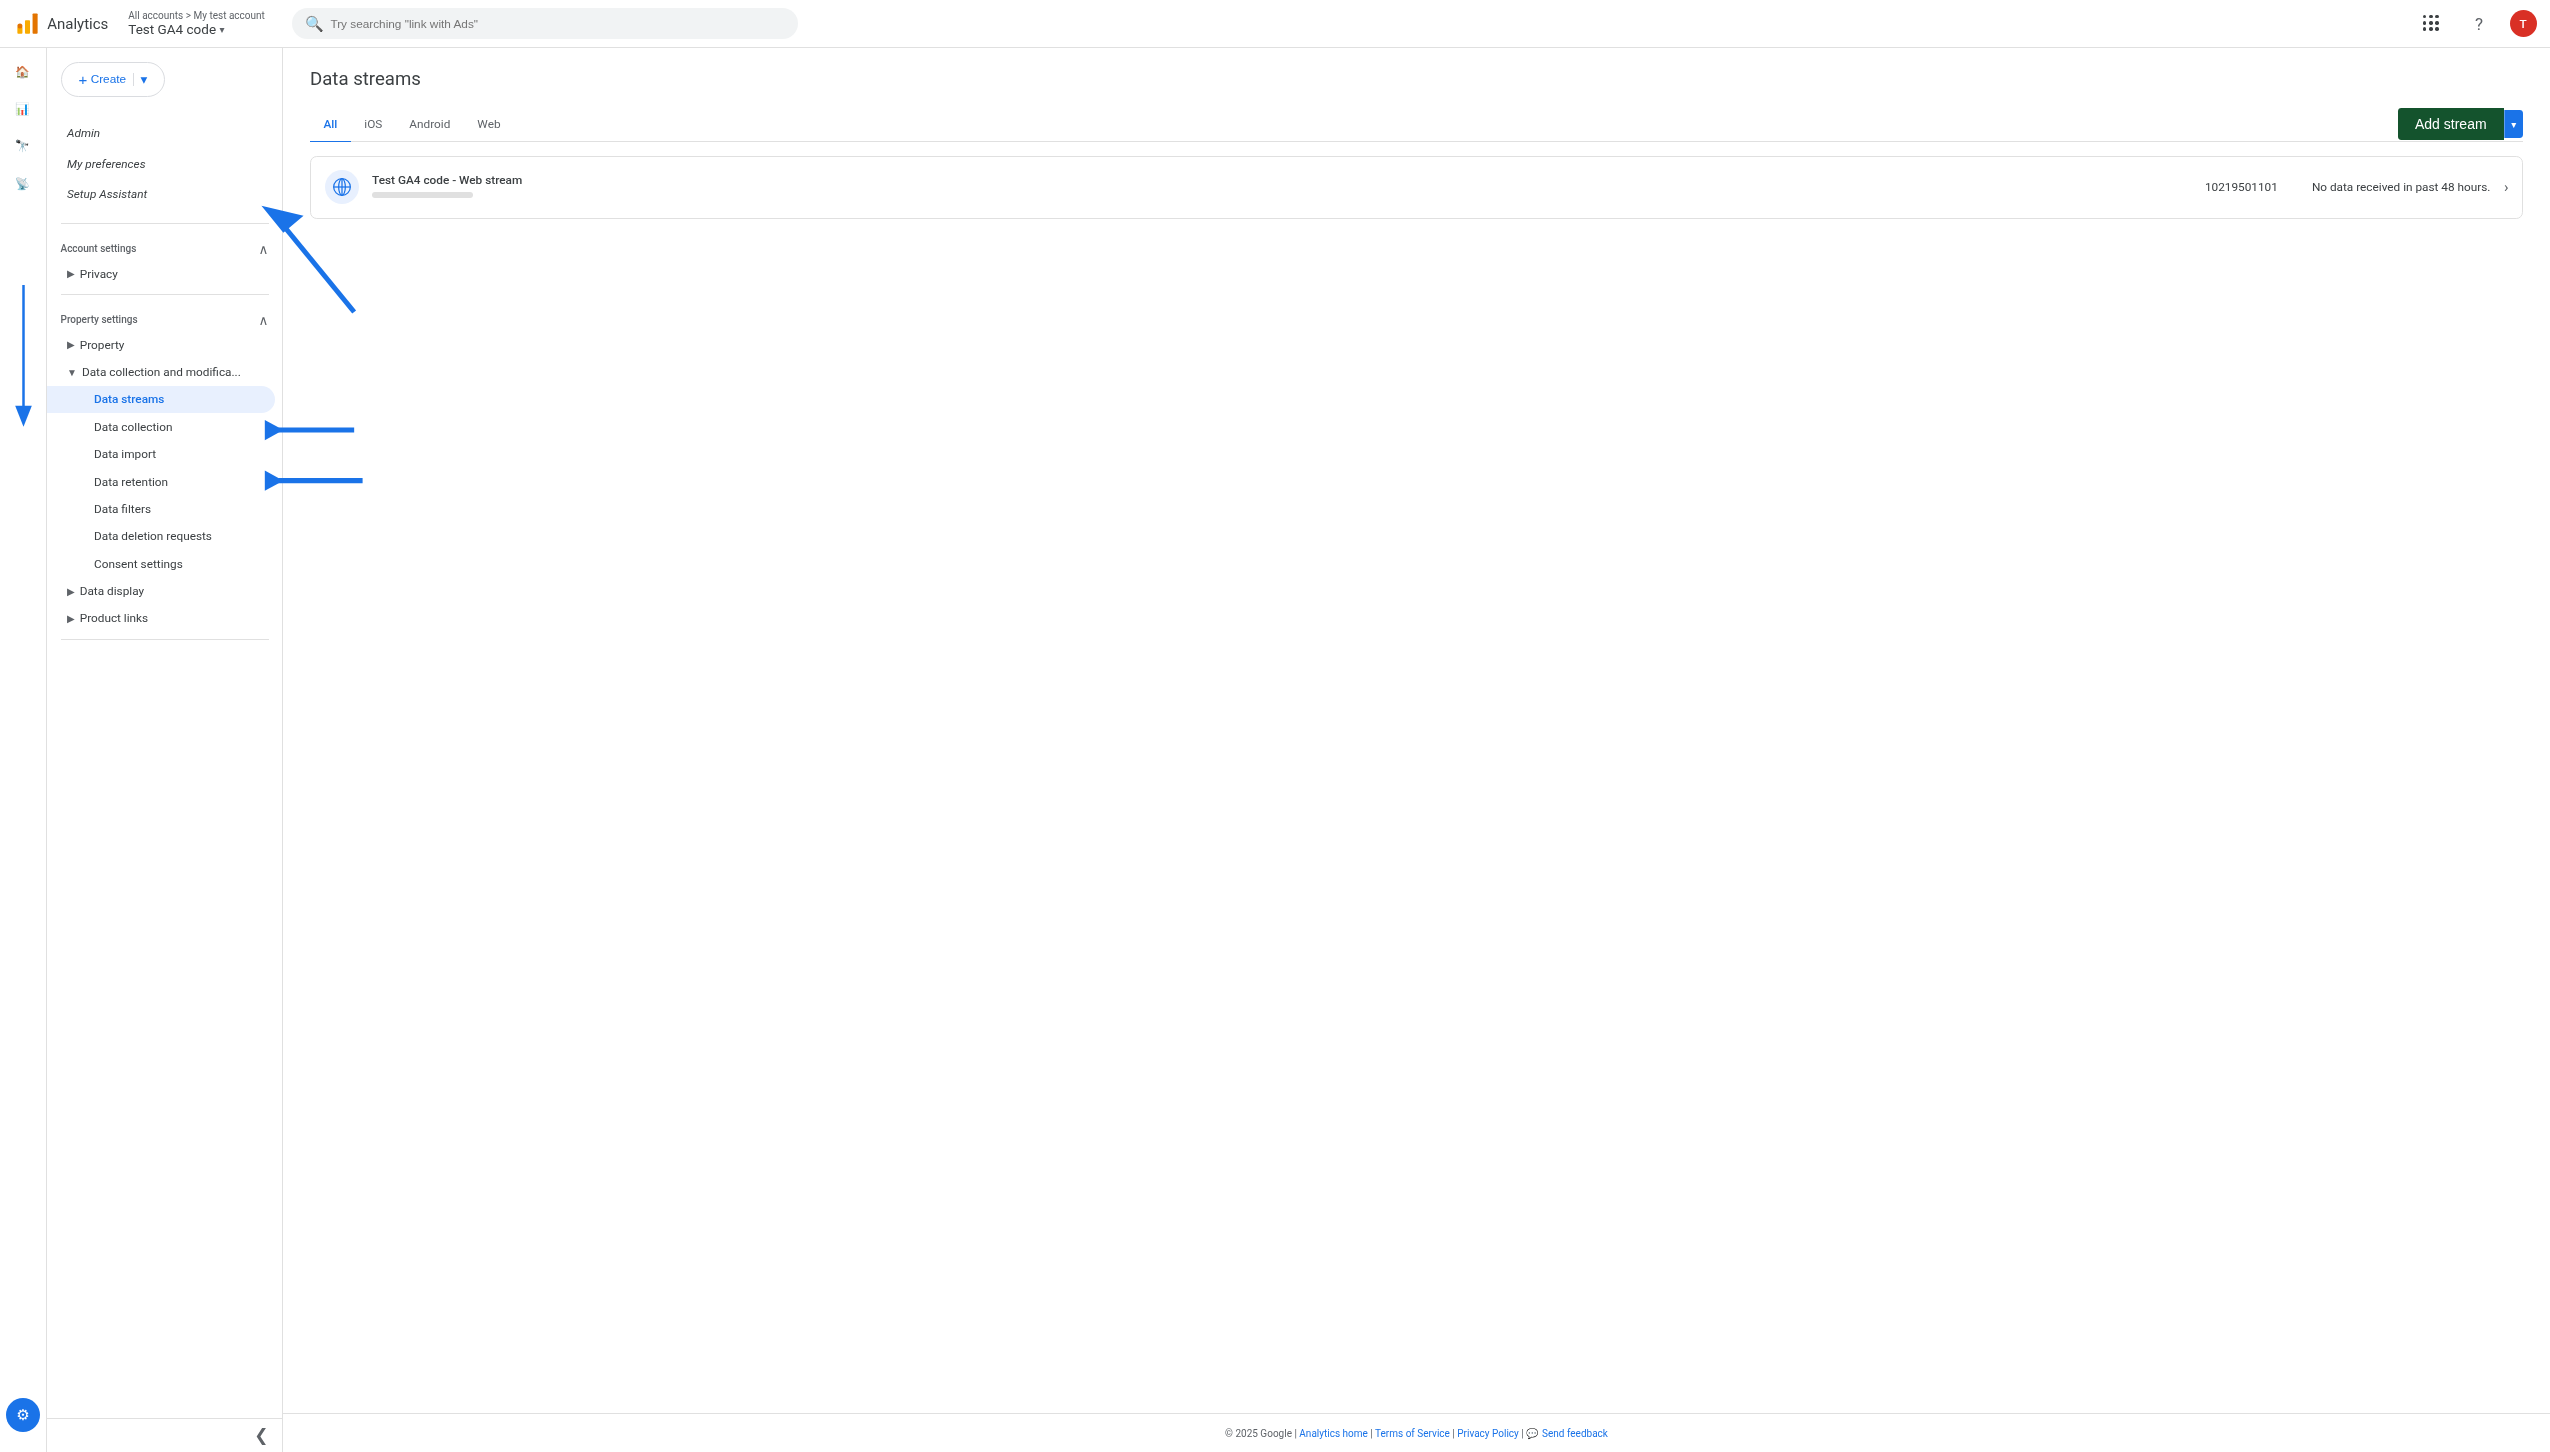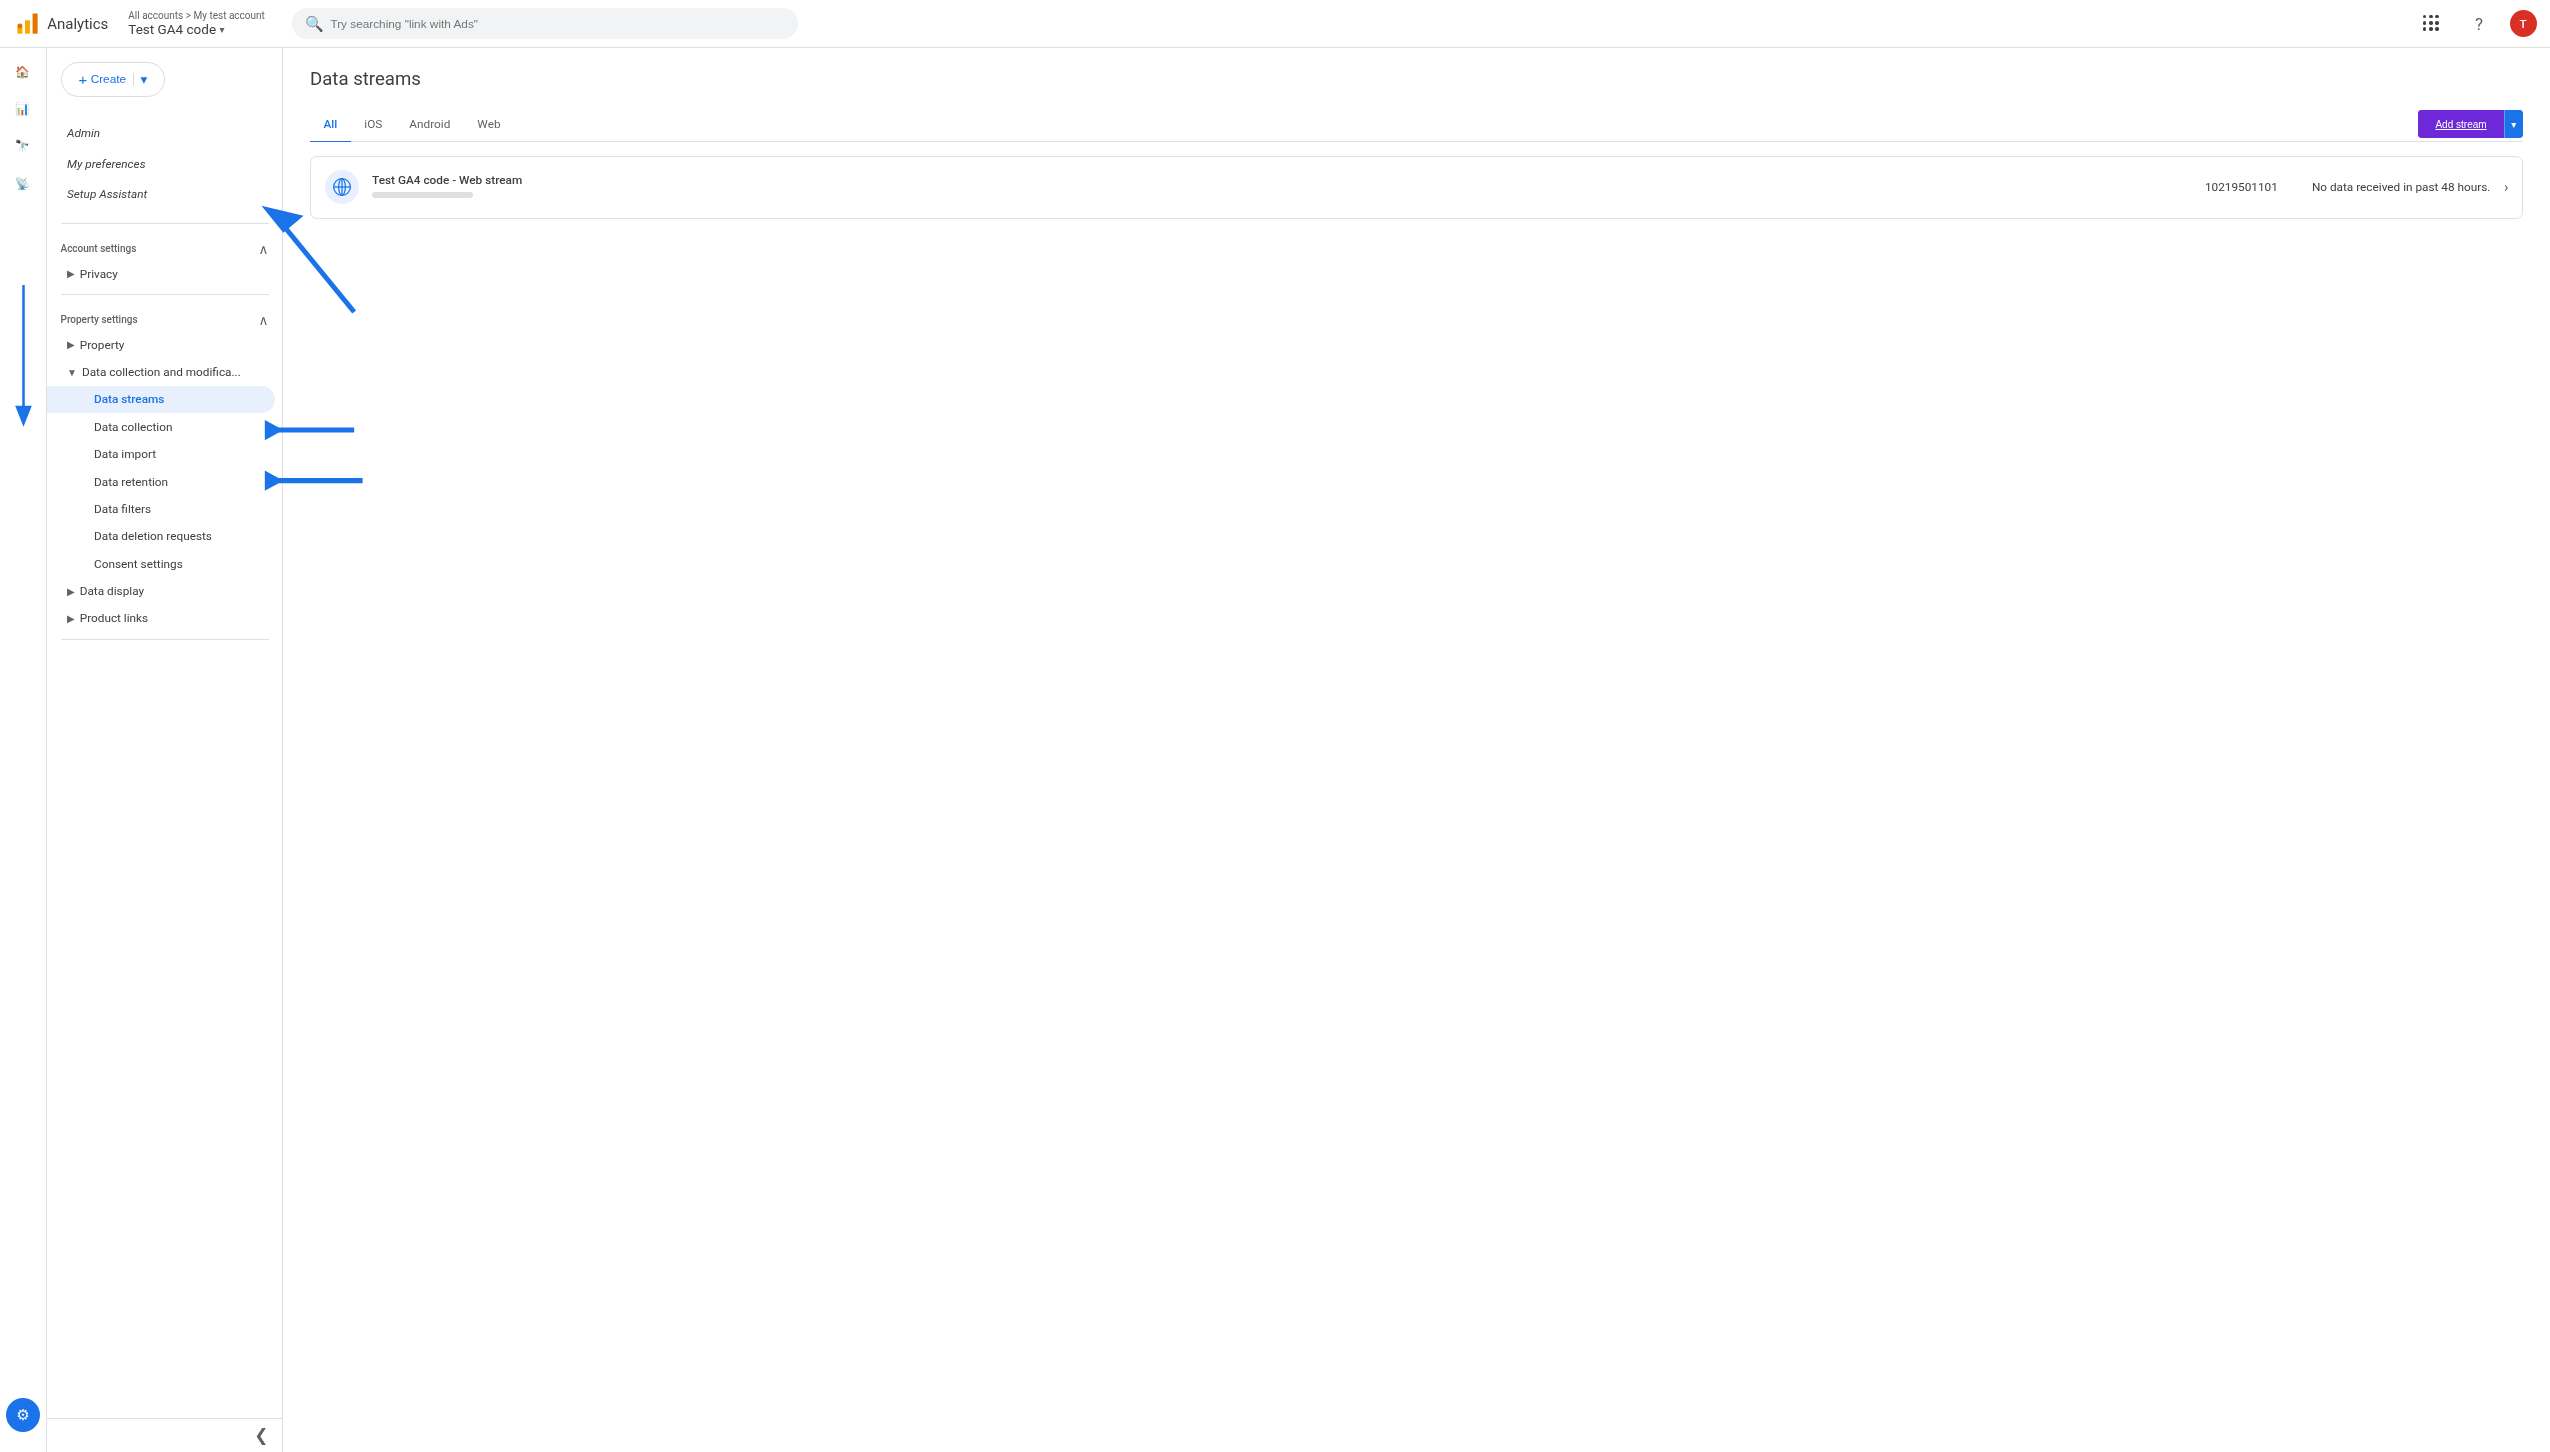--- a/index.html
+++ b/index.html
@@ -65,21 +65,21 @@
 
     
     .main-content { flex: 1; overflow-y: auto; padding: 20px 27px; background: #fff; }
     .page-title { font-size: 18.6px; font-weight: 400; color: #3c4043; margin-bottom: 17px; }
 
     
     .tabs-bar { display: flex; align-items: center; border-bottom: 0.8px solid #e0e0e0; margin-bottom: 13.5px; }
     .tab { padding: 10px 13.5px; cursor: pointer; font-size: 11.8px; color: #5f6368; border-bottom: 1.7px solid transparent; margin-bottom: -0.8px; }
     .tab.active { color: #1a73e8; border-bottom: 1.7px solid #1a73e8; font-weight: 500; }
     .add-stream-btn { margin-left: auto; display: flex; align-items: center; gap: 0; }
-    .add-stream-main { background: #6d28d9; color: #fff; border: none; padding: 8.4px 17px; font-size: 10px; font-weight: 500; cursor: pointer; border-radius: 3.4px 0 0 3.4px; text-decoration: underline; }
+    .add-stream-main { background: #14532d; color: #fff; border: none; padding: 8.4px 17px; font-size: 14px; font-weight: 500; cursor: pointer; border-radius: 3.4px 0 0 3.4px; }
     .add-stream-dropdown { background: #1a73e8; color: #fff; border: none; padding: 8.4px 6.7px; font-size: 10px; cursor: pointer; border-radius: 0 3.4px 3.4px 0; border-left: 0.8px solid rgba(255,255,255,0.3); }
 
     
     .stream-row { display: flex; align-items: center; border: 0.8px solid #e0e0e0; border-radius: 6.7px; padding: 13.5px; margin-bottom: 6.7px; cursor: pointer; }
     .stream-icon { width: 34px; height: 34px; border-radius: 50%; background: #e8f0fe; display: flex; align-items: center; justify-content: center; margin-right: 13.5px; flex-shrink: 0; }
     .stream-name { font-size: 11.8px; font-weight: 500; color: #3c4043; }
     .stream-sub { font-size: 10px; color: #5f6368; background: #e0e0e0; border-radius: 3.4px; display: inline-block; width: 101px; height: 6.7px; margin-top: 3.4px; }
     .stream-id { margin-left: auto; margin-right: 34px; font-size: 11.8px; color: #3c4043; }
     .stream-status { font-size: 11.8px; color: #3c4043; margin-right: 13.5px; }
     .stream-chevron { color: #5f6368; font-size: 15px; }
@@ -308,20 +308,34 @@
         <div>
           <div class="stream-name">Test GA4 code - Web stream</div>
           <div class="stream-sub"></div>
         </div>
         <div class="stream-id">10219501101</div>
         <div class="stream-status">No data received in past 48 hours.</div>
         <div class="stream-chevron">›</div>
       </div>
     </div>
 
+    <div class="page-footer">
+      <span>© 2025 Google</span>
+      |
+      <a href="#">Analytics home</a>
+      |
+      <a href="#">Terms of Service</a>
+      |
+      <a href="#">Privacy Policy</a>
+      |
+      <span style="display:inline-flex;align-items:center;gap:3.4px;">
+        <span>💬</span>
+        <a href="#">Send feedback</a>
+      </span>
+    </div>
   </div>
 </div>
 
 <svg class="arrows-overlay" viewBox="0 0 1512 861" preserveAspectRatio="none">
 
   <line x1="210" y1="185" x2="165" y2="130" stroke="#1a73e8" stroke-width="3"></line>
   <polygon points="155,122 168,138 180,128" fill="#1a73e8"></polygon>
 
   <line x1="210" y1="255" x2="165" y2="255" stroke="#1a73e8" stroke-width="3"></line>
   <polygon points="157,249 168,255 157,261" fill="#1a73e8"></polygon>

